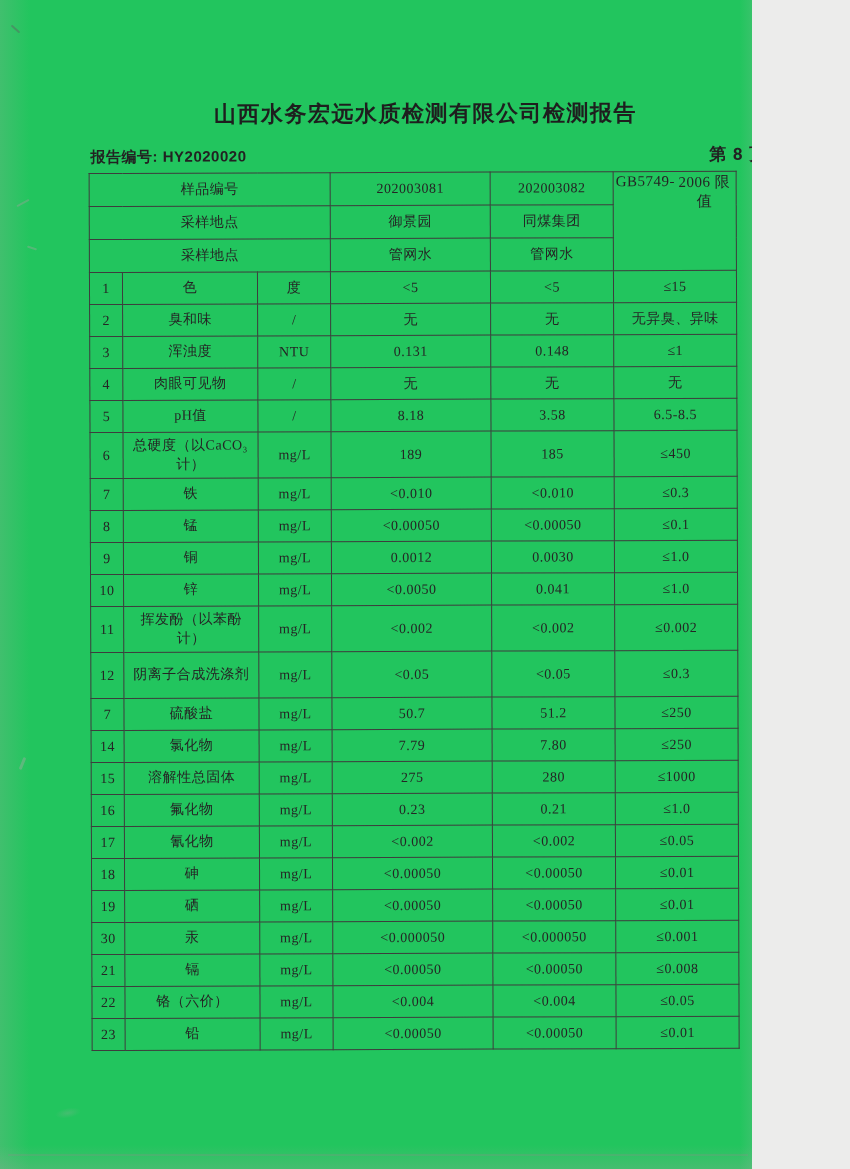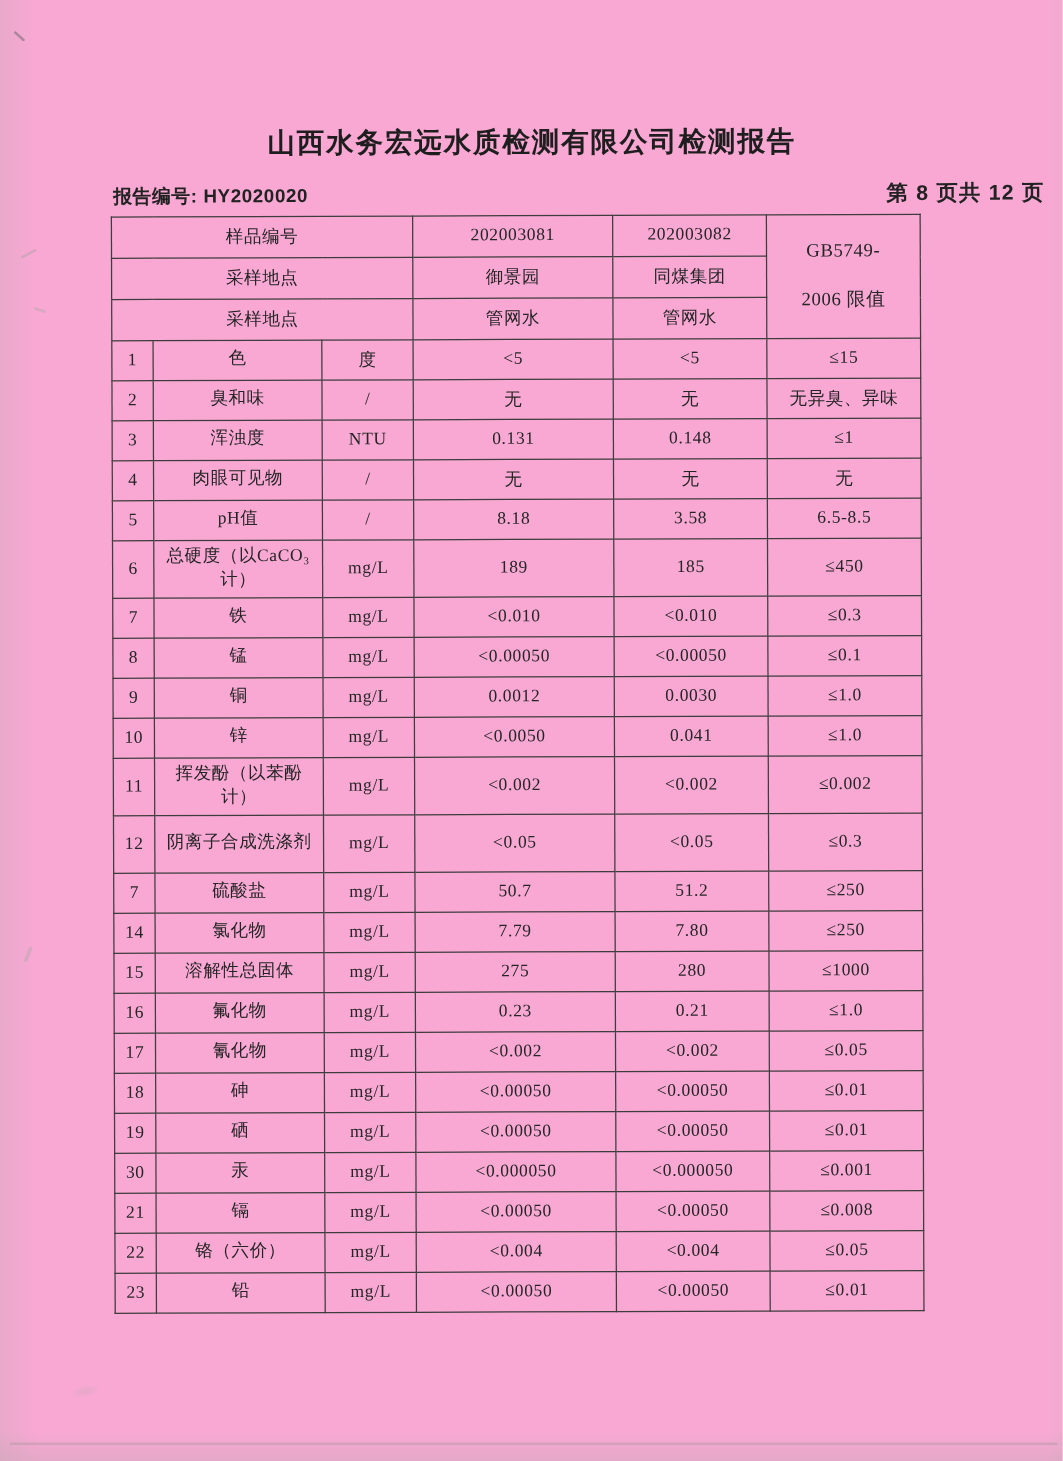--- a/index.html
+++ b/index.html
@@ -3,22 +3,22 @@
 <meta charset="utf-8">
 <style>
   * { margin:0; padding:0; box-sizing:border-box; }
   html, body { width:850px; height:1169px; }
   body {
     background:#ececeb;
     font-family:"Liberation Serif","DejaVu Serif",serif;
   }
   .sheet {
     position:relative;
-    width:850px; height:1169px;
-    background:#f9a8d4;
+    width:752px; height:1169px;
+    background:#22c55e;
     overflow:hidden;
   }
   
   .edge-left   { position:absolute; left:0; top:0; bottom:0; width:30px;
                  background:linear-gradient(90deg, rgba(172,172,166,.22), rgba(172,172,166,0)); }
   .edge-right  { position:absolute; right:0; top:0; bottom:0; width:12px;
                  background:linear-gradient(270deg, rgba(185,185,180,.14), rgba(185,185,180,0)); }
   .edge-bottom { position:absolute; left:0; right:0; bottom:0; height:24px;
                  background:linear-gradient(0deg, rgba(168,168,162,.26), rgba(168,168,162,0)); }
   .scan-line   { position:absolute; left:8px; right:4px; bottom:13px; height:2px;
@@ -61,21 +61,21 @@
     padding:1px 2px;
     letter-spacing:.5px;
     overflow:hidden;
   }
   tr.hrow { height:33px; }
   tr.drow { height:32px; }
   tr.drow.tall { height:46px; }
   td.c-label { letter-spacing:3px; }
   td.c-name  { text-align:left; padding:1px 8px; letter-spacing:1.5px; line-height:1.3; }
   td.c-gb .gb-inner {
-    display:flex; flex-direction:column; justify-content:space-evenly;
+    display:flex; flex-direction:row; justify-content:space-evenly;
     height:96px; font-size:15px; letter-spacing:.5px;
   }
 </style>
 </head>
 <body>
 
 <div class="sheet">
   <div class="edge-left"></div>
   <div class="edge-right"></div>
   <div class="edge-bottom"></div>

